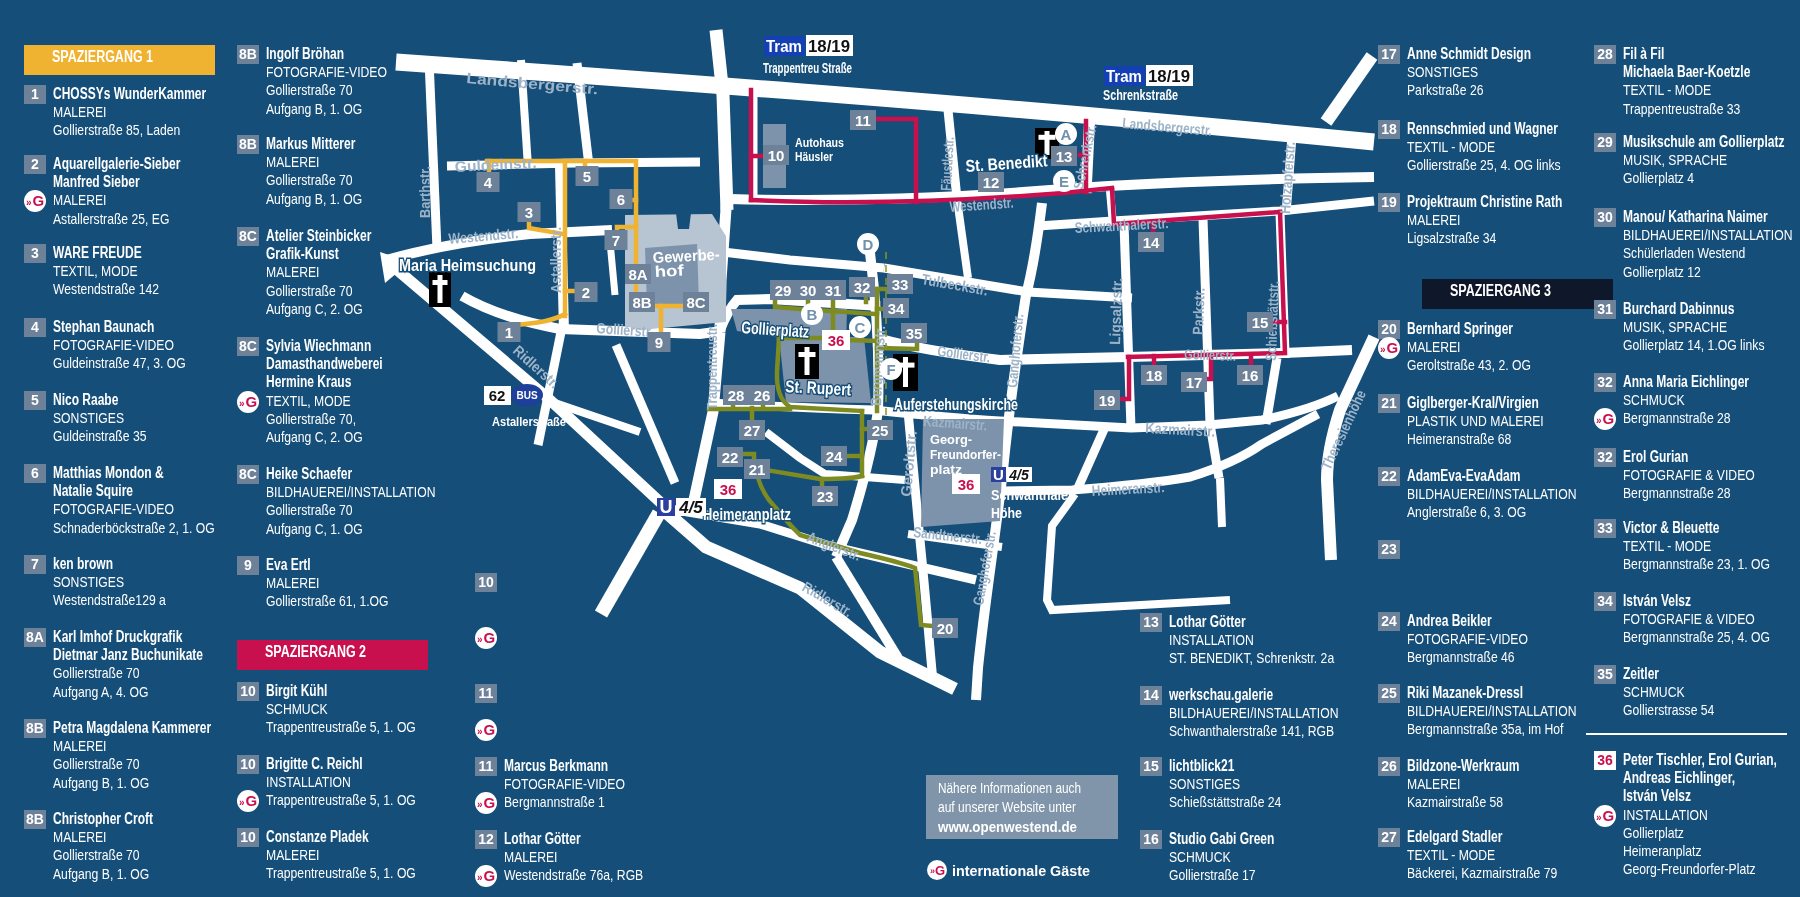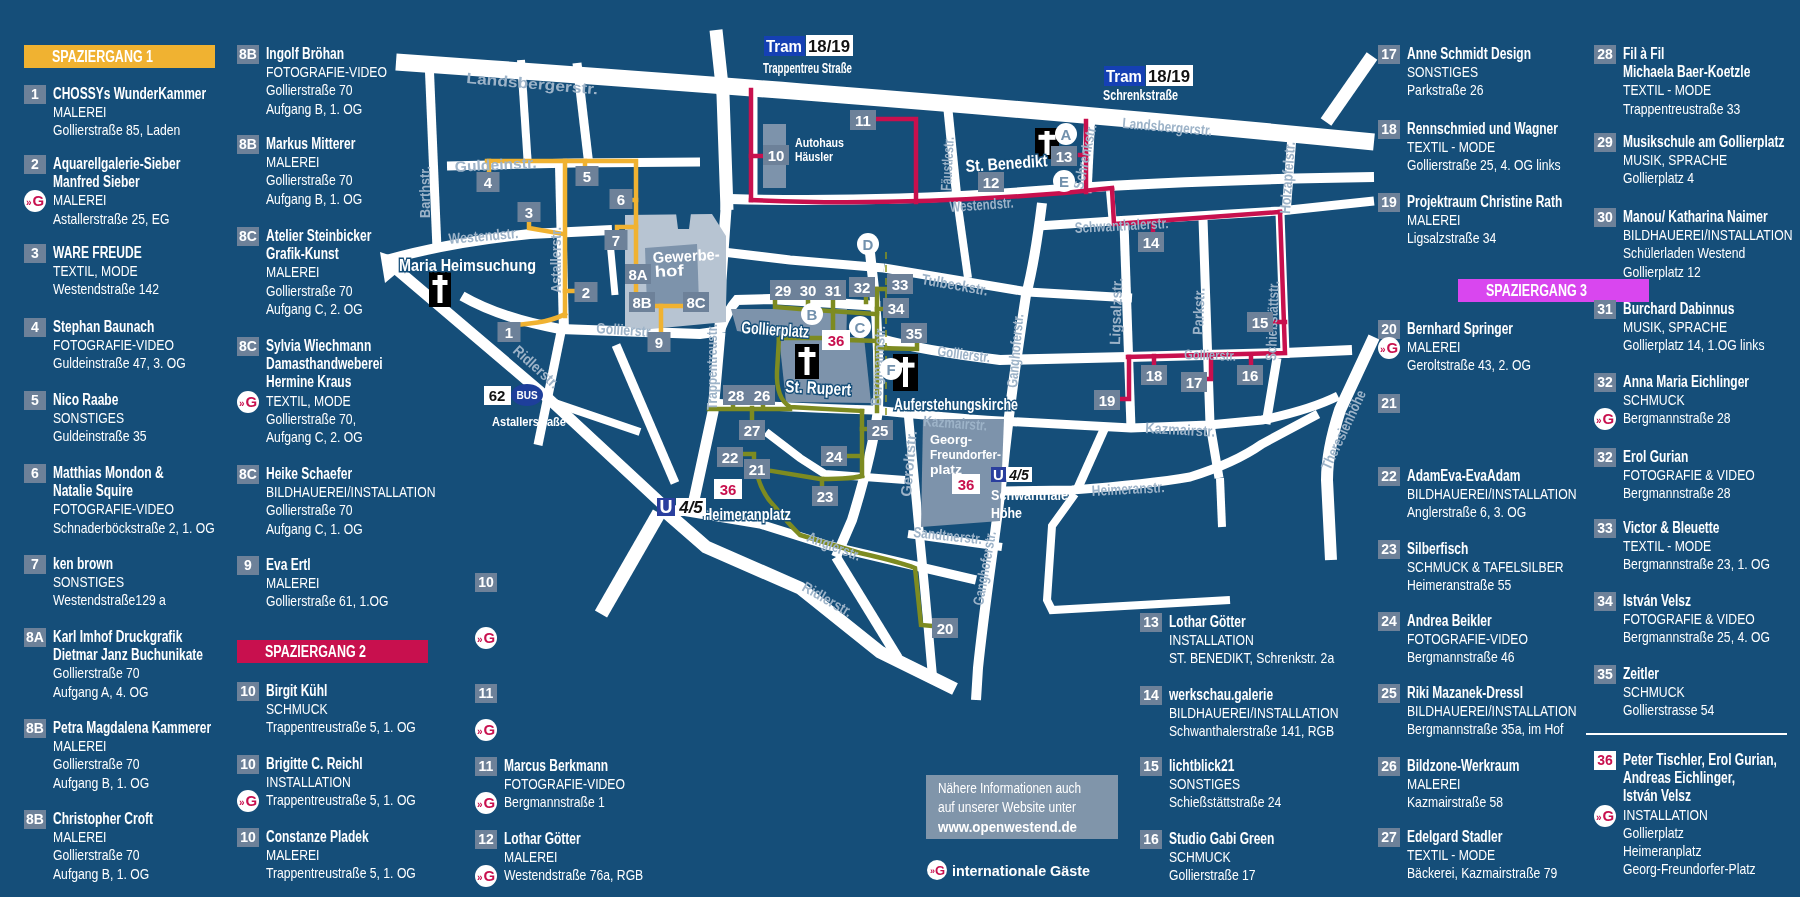--- a/index.html
+++ b/index.html
@@ -8,21 +8,21 @@
 .nb,.nbr{position:absolute;left:0;top:0;width:22px;height:19px;text-align:center;
   font-size:14px;font-weight:bold;line-height:19px}
 .nb{background:#6d8199;color:#fff}
 .nbr{background:#fff;color:#c8104e}
 .tx{margin-left:29px;width:230px}
 .lt{font-size:16px;font-weight:bold;line-height:18.2px;white-space:nowrap;transform:scaleX(.75);transform-origin:0 50%}
 .ln{font-size:14.5px;line-height:18.2px;white-space:nowrap;transform:scaleX(.84);transform-origin:0 50%}
 .gg{position:absolute;left:0;width:22px;height:22px;background:#fff;border-radius:50%;
   color:#c8104e;font-weight:bold;font-size:15px;text-align:center;line-height:22px}
 .gg i{font-style:normal;font-size:10px;margin-right:1px}
-.bar{position:absolute;width:191px;height:23px;color:#fff;font-weight:bold;font-size:16px;
+.bar{position:absolute;width:191px;height:30px;color:#fff;font-weight:bold;font-size:16px;
   line-height:23px;padding-left:28px}
 .bar span{display:inline-block;transform:scaleX(.78);transform-origin:0 50%}
 </style></head>
 <body>
 
 <svg width="1800" height="897" viewBox="0 0 1800 897" font-family="Liberation Sans, sans-serif" style="position:absolute;left:0;top:0">
 
 <path d="M396,62 C650,80 1000,105 1374,142" stroke="#fff" stroke-width="17" fill="none" stroke-linecap="butt"></path>
 
 <path d="M1326,122 L1372,56" stroke="#fff" stroke-width="13" fill="none" stroke-linecap="butt"></path>
@@ -574,21 +574,21 @@
       <text x="930" y="874" fill="#c8104e" font-size="9" font-weight="bold">»</text>
       <text x="935" y="875" fill="#c8104e" font-size="13" font-weight="bold">G</text>
       <text x="952" y="876" fill="#fff" font-size="15.5" font-weight="bold" textLength="138" lengthAdjust="spacingAndGlyphs">internationale Gäste</text>
     </g>
 </svg>
 
 <div class="bar" style="left:24px;top:45px;background:#f0b231"><span>SPAZIERGANG 1</span></div>
 
 <div class="bar" style="left:237px;top:640px;background:#c8104e"><span>SPAZIERGANG 2</span></div>
 
-<div class="bar" style="left:1458px;top:279px;background:#d946ef"><span>SPAZIERGANG 3</span></div>
+<div class="bar" style="left:1422px;top:279px;background:#0f172a"><span>SPAZIERGANG 3</span></div>
 
 <div style="position:absolute;left:1586px;top:733px;width:201px;height:2px;background:#fff"></div>
 
 <div class="e" style="left:24px;top:85px">
     <span class="nb">1</span>
     <div class="tx">
       <div class="lt">CHOSSYs WunderKammer</div>
       <div class="ln">MALEREI</div>
       <div class="ln">Gollierstraße 85, Laden</div>
     </div>
@@ -870,38 +870,38 @@
     <span class="gg" style="top:17px"><i>»</i>G</span>
     <div class="tx">
       <div class="lt">Bernhard Springer</div>
       <div class="ln">MALEREI</div>
       <div class="ln">Geroltstraße 43, 2. OG</div>
     </div>
   </div>
 
 <div class="e" style="left:1378px;top:394px">
     <span class="nb">21</span>
+    <div class="tx">
+      <div class="lt">Giglberger-Kral/Virgien</div>
+      <div class="ln">PLASTIK UND MALEREI</div>
+      <div class="ln">Heimeranstraße 68</div>
+    </div>
   </div>
 
 <div class="e" style="left:1378px;top:467px">
     <span class="nb">22</span>
     <div class="tx">
       <div class="lt">AdamEva-EvaAdam</div>
       <div class="ln">BILDHAUEREI/INSTALLATION</div>
       <div class="ln">Anglerstraße 6, 3. OG</div>
     </div>
   </div>
 
 <div class="e" style="left:1378px;top:540px">
     <span class="nb">23</span>
-    <div class="tx">
-      <div class="lt">Silberfisch</div>
-      <div class="ln">SCHMUCK &amp; TAFELSILBER</div>
-      <div class="ln">Heimeranstraße 55</div>
-    </div>
   </div>
 
 <div class="e" style="left:1378px;top:612px">
     <span class="nb">24</span>
     <div class="tx">
       <div class="lt">Andrea Beikler</div>
       <div class="ln">FOTOGRAFIE-VIDEO</div>
       <div class="ln">Bergmannstraße 46</div>
     </div>
   </div>

